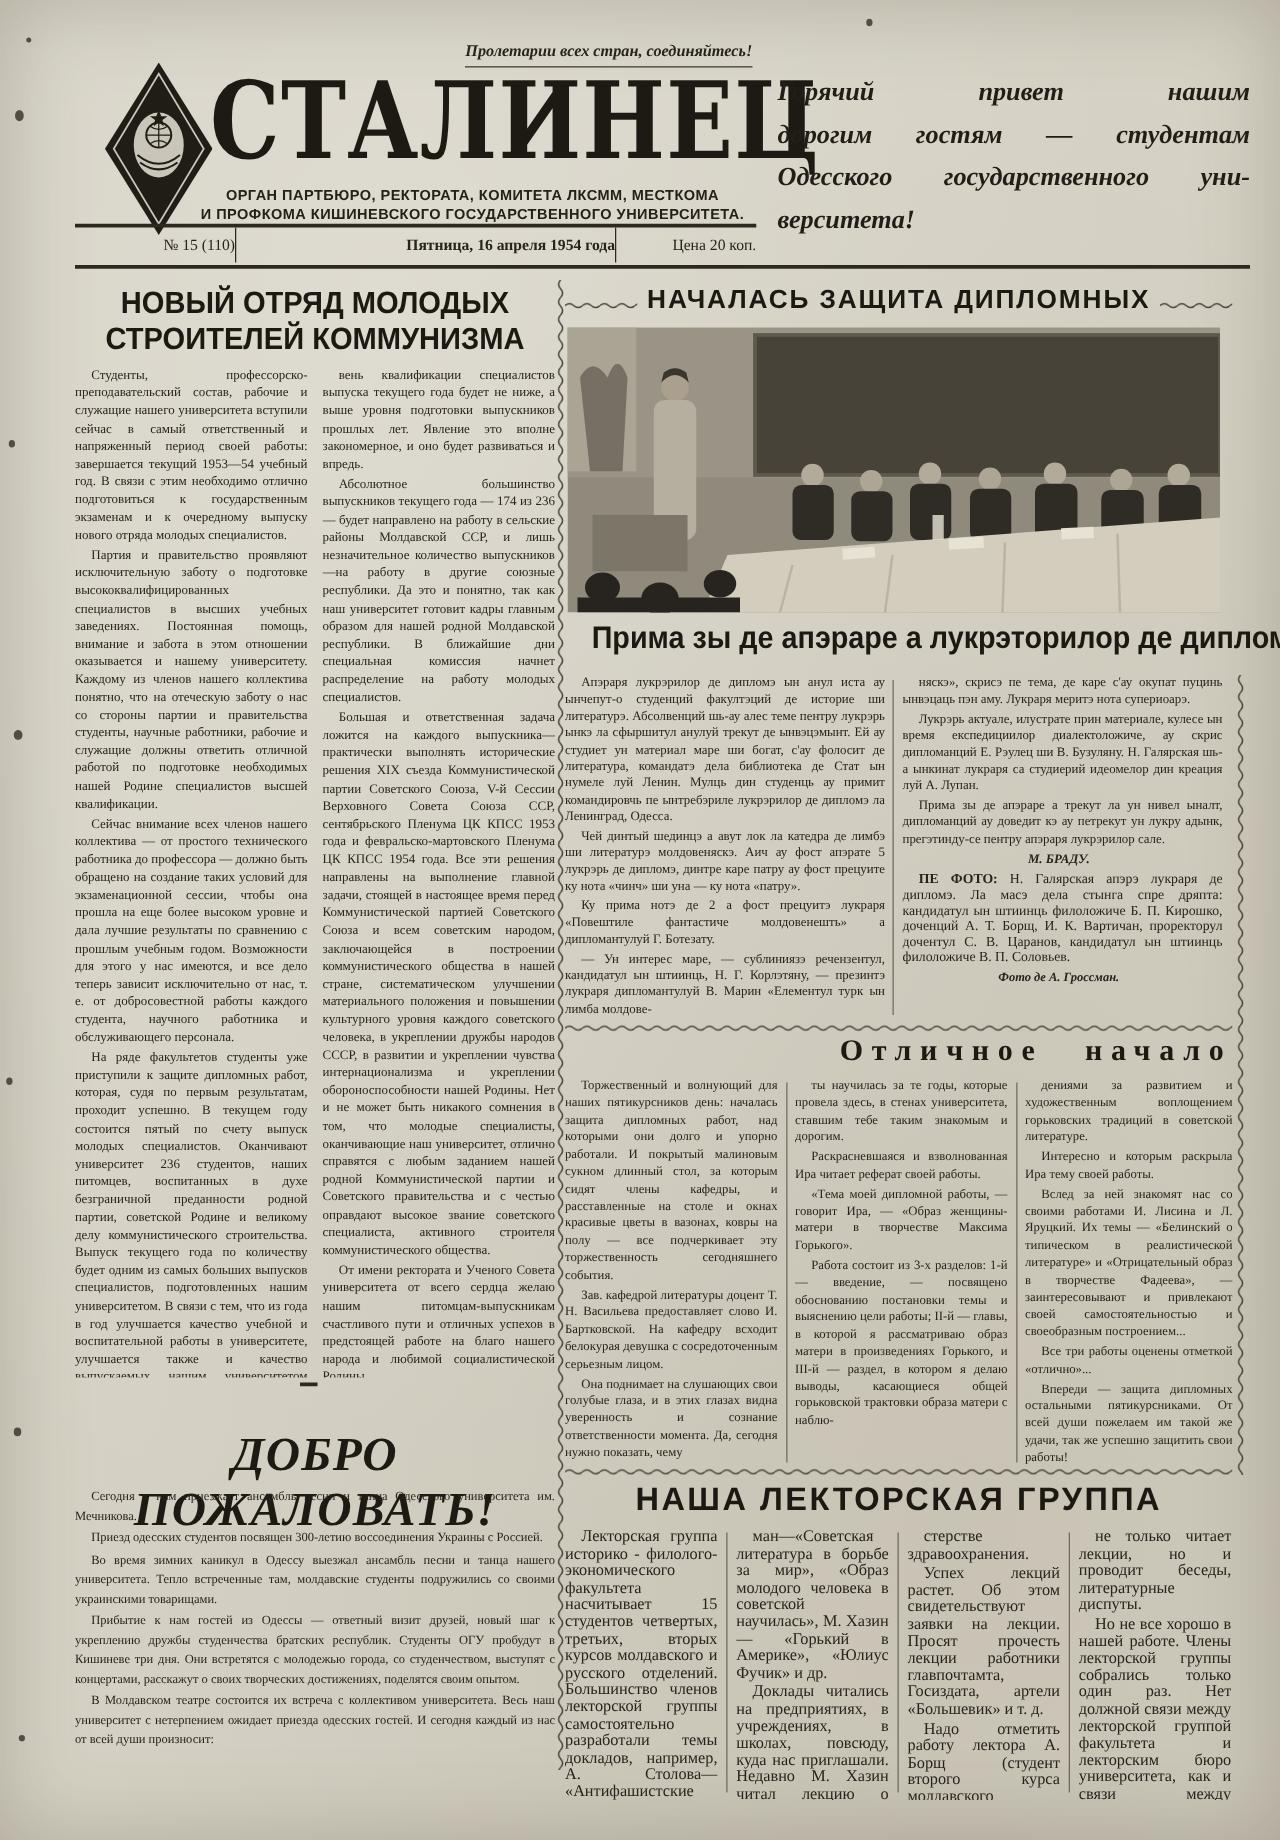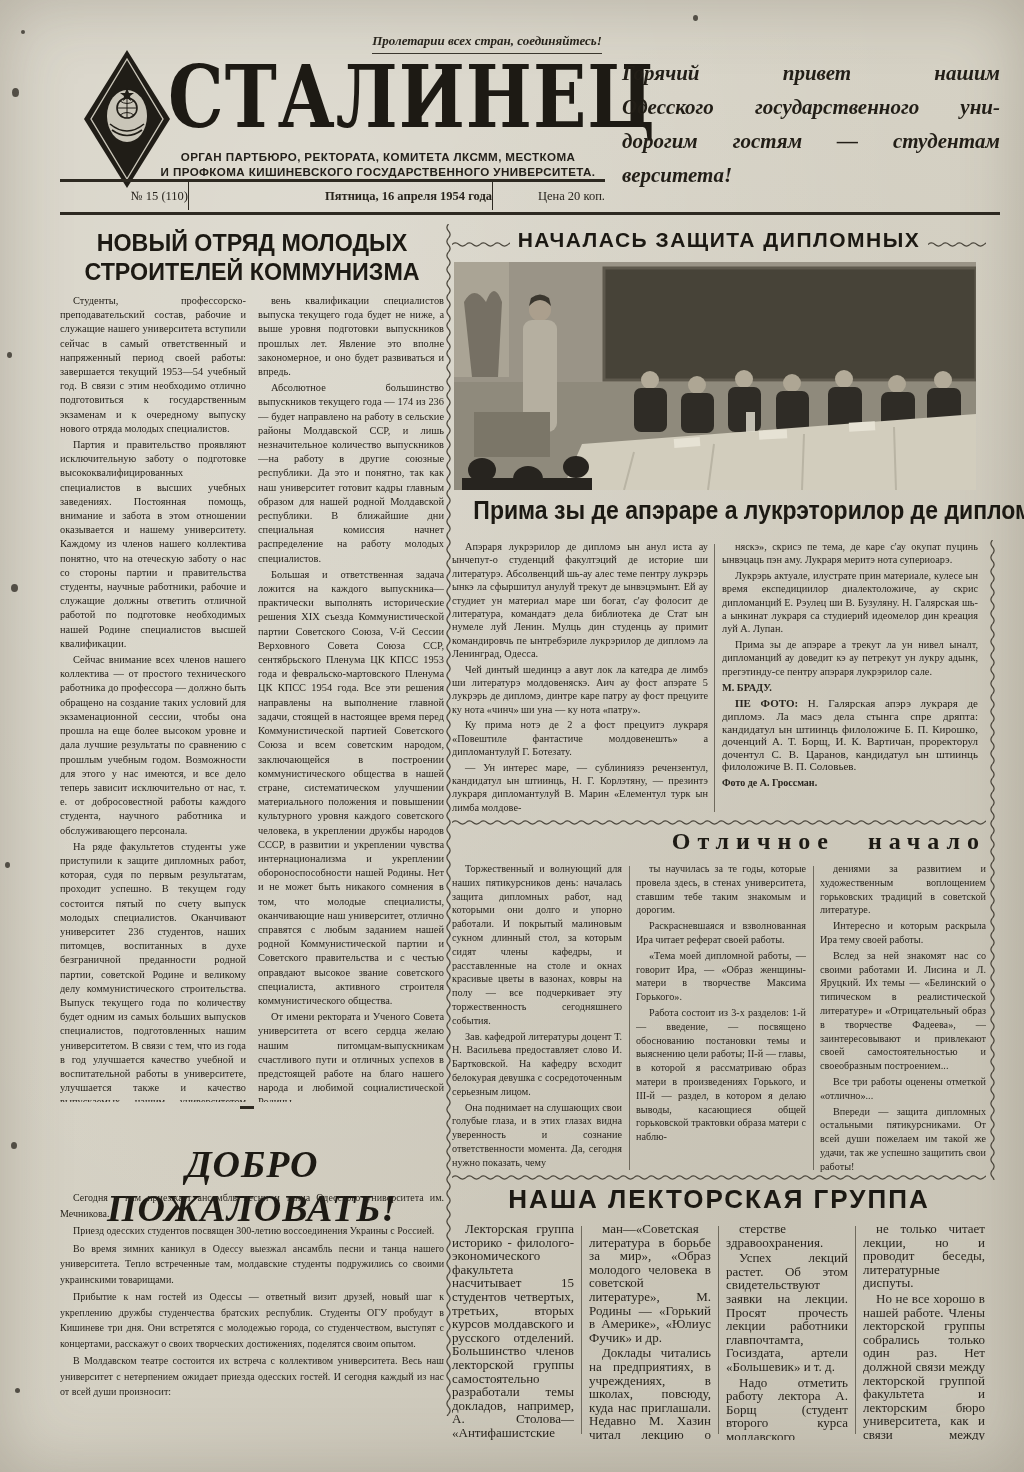--- a/index.html
+++ b/index.html
@@ -50,21 +50,21 @@
     font-size:38px;letter-spacing:1px;word-spacing:16px;color:#1d1a14;}
   .a2-body{left:60px;top:1190px;width:384px;height:226px;font-size:10px;line-height:15.5px;}
 
   
   .r-headline{left:452px;top:228px;width:534px;text-align:center;color:#1c1913;
     font-family:"Liberation Sans",sans-serif;font-weight:bold;font-size:21px;letter-spacing:1.5px;}
   .prima-title{left:452px;top:496px;width:534px;text-align:center;color:#1c1913;
     font-family:"Liberation Sans",sans-serif;font-weight:bold;font-size:25px;
     transform:scaleX(.92);transform-origin:center;white-space:nowrap;}
   .prima-col{top:540px;width:256px;height:278px;font-size:10.3px;line-height:13.4px;}
-  .sig-r{text-align:left;font-weight:bold;padding-right:6px;margin:3px 0;}
+  .sig-r{text-align:center;font-weight:bold;padding-right:6px;margin:3px 0;font-style:italic;}
   .caption{font-size:11px;line-height:12.6px;margin-top:6px;}
   .vrule{position:absolute;width:1px;background:#6f6a5d;}
 
   .otl-title{left:452px;top:828px;width:534px;text-align:right;font-weight:bold;font-size:24px;
     letter-spacing:7px;word-spacing:20px;color:#1d1a14;}
   .otl-col{top:862px;width:170px;height:312px;font-size:10.2px;line-height:13.8px;}
 
   .lek-title{left:452px;top:1184px;width:534px;text-align:center;color:#1c1913;
     font-family:"Liberation Sans",sans-serif;font-weight:bold;font-size:26px;letter-spacing:2px;}
   .lek-col{top:1222px;width:122px;height:218px;font-size:13px;line-height:13.6px;}
@@ -108,22 +108,22 @@
 
   <div class="abs np-title">СТАЛИНЕЦ</div>
 
   <div class="abs np-sub">
     <div>ОРГАН ПАРТБЮРО, РЕКТОРАТА, КОМИТЕТА ЛКСММ, МЕСТКОМА</div>
     <div>И ПРОФКОМА КИШИНЕВСКОГО ГОСУДАРСТВЕННОГО УНИВЕРСИТЕТА.</div>
   </div>
 
   <div class="abs greeting">
       <p>Горячий привет нашим</p>
+      <p>дорогим гостям — студентам</p>
       <p>Одесского государственного уни-</p>
-      <p>дорогим гостям — студентам</p>
       <p>верситета!</p>
     </div>
 
   <div class="rule" style="left:60px;top:179px;width:545px;height:3px"></div>
 
   <div class="abs daterow">
     <div class="cell c-issue">№ 15 (110)</div>
     <div class="cell c-date">Пятница, 16 апреля 1954 года</div>
     <div class="cell c-price">Цена 20 коп.</div>
   </div>
@@ -282,21 +282,21 @@
     <rect width="534" height="7" fill="url(#wavyH)"></rect>
   </svg>
 
   <div class="abs lek-title">НАША ЛЕКТОРСКАЯ ГРУППА</div>
 
   <div class="col body lek-col" style="left:452px">
       <p>Лекторская группа историко - филолого-экономического факультета насчитывает 15 студентов четвертых, третьих, вторых курсов молдавского и русского отделений. Большинство членов лекторской группы самостоятельно разработали темы докладов, например, А. Столова— «Антифашистские романы А. Зегерс», «Великий русский мыслитель Белинский», Ройт-</p>
     </div>
   <div class="vrule" style="left:581px;top:1226px;height:208px"></div>
   <div class="col body lek-col" style="left:589px">
-      <p>ман—«Советская литература в борьбе за мир», «Образ молодого человека в советской литературе», М. Родины — «Горький в Америке», «Юлиус Фучик» и др.</p>
+      <p>ман—«Советская литература в борьбе за мир», «Образ молодого человека в советской научилась», М. Хазин — «Горький в Америке», «Юлиус Фучик» и др.</p>
       <p>Доклады читались на предприятиях, в учреждениях, в школах, повсюду, куда нас приглашали. Недавно М. Хазин читал лекцию о Юлиусе Фучике в железнодорожной школе, А. Столова — в Мини-</p>
     </div>
   <div class="vrule" style="left:718px;top:1226px;height:208px"></div>
   <div class="col body lek-col" style="left:726px">
       <p>стерстве здравоохранения.</p>
       <p>Успех лекций растет. Об этом свидетельствуют заявки на лекции. Просят прочесть лекции работники главпочтамта, Госиздата, артели «Большевик» и т. д.</p>
       <p>Надо отметить работу лектора А. Борщ (студент второго курса молдавского отделения), который держит повседневную связь с селом Боюканы, где он</p>
     </div>
   <div class="vrule" style="left:855px;top:1226px;height:208px"></div>
   <div class="col body lek-col" style="left:863px">

